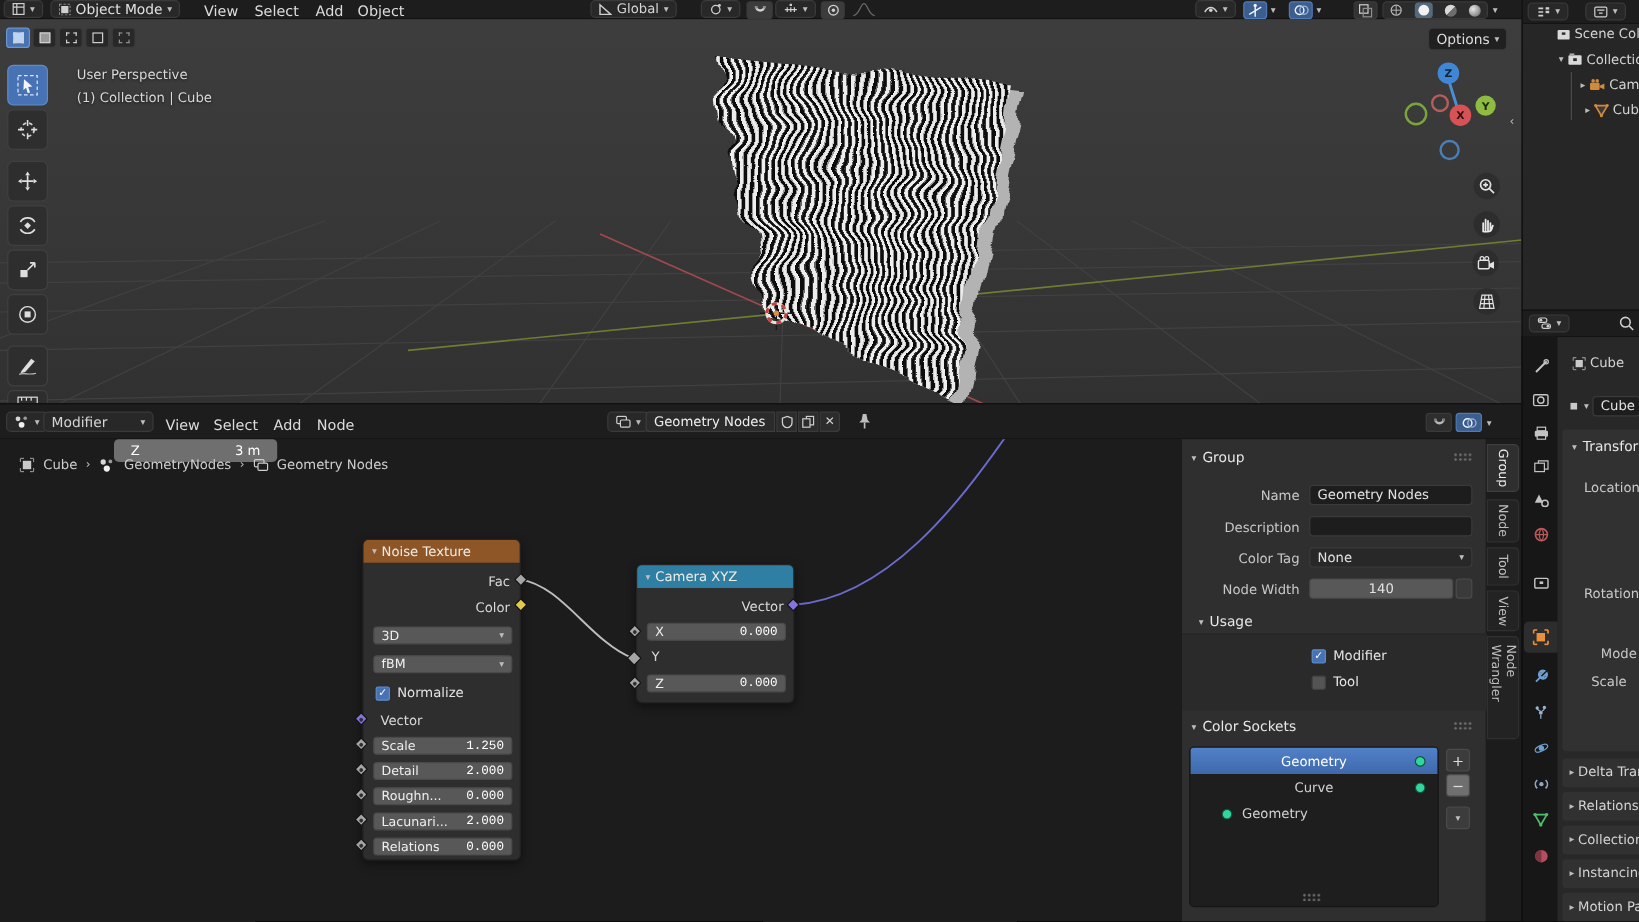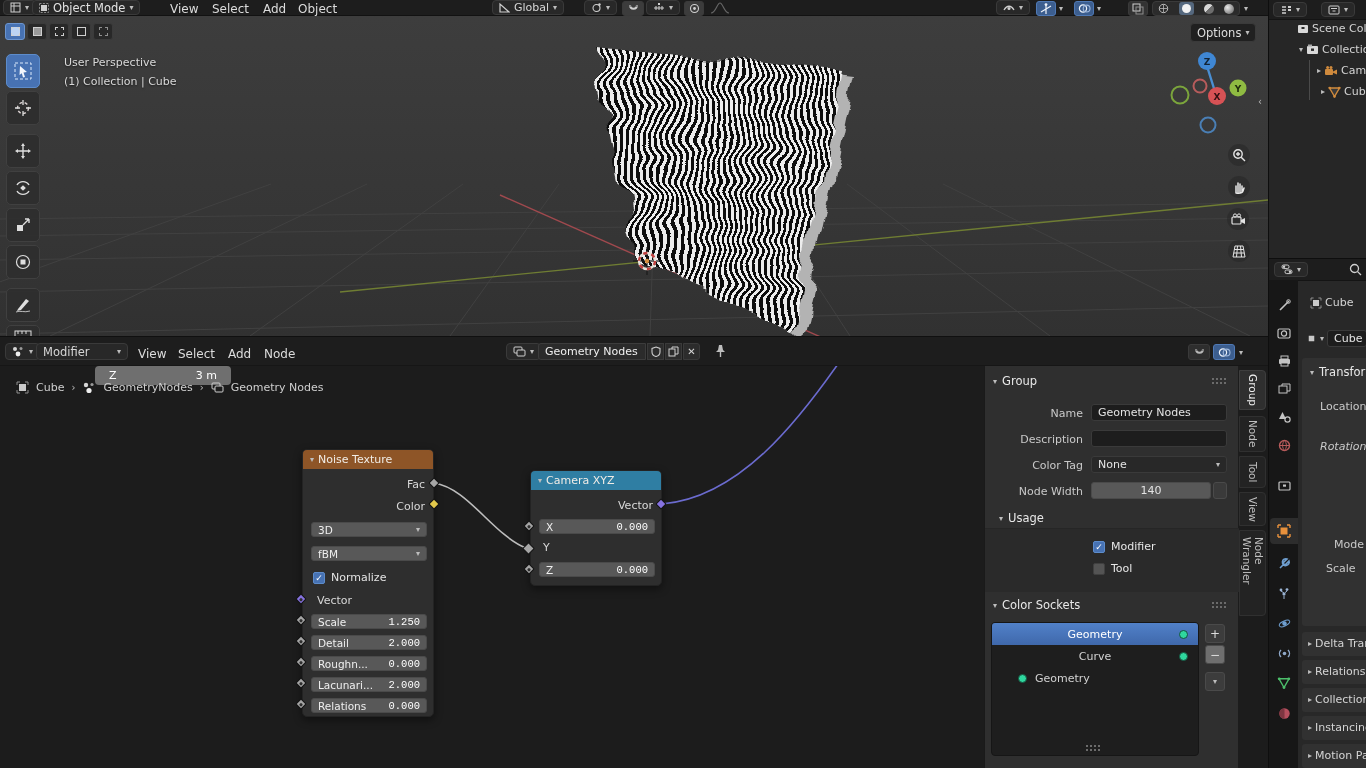--- a/index.html
+++ b/index.html
@@ -61,21 +61,21 @@
 <div id="root">
 
   <div class="a" style="left:0;top:0;width:1268px;height:16px;background:#1d1d1d;border-bottom:1px solid #121212;"></div>
   <div class="a pill" style="left:3px;top:0;height:15px;">
     <svg width="11" height="11" viewBox="0 0 11 11">
         <rect x="1" y="1" width="9" height="9" fill="none" stroke="#cfcfcf" stroke-width="1"></rect>
         <path d="M1 4 L10 4 M4 1 L4 10" stroke="#cfcfcf" stroke-width="1"></path>
       </svg>
     <span class="chev">▾</span>
   </div>
-  <div class="a pill" style="left:32px;top:0;height:15px;">
+  <div class="a pill" style="left:42px;top:0;height:15px;">
     <svg width="10" height="10" viewBox="0 0 10 10">
         <rect x="2" y="2" width="6" height="6" fill="#cfcfcf"></rect>
         <rect x="0.5" y="0.5" width="9" height="9" fill="none" stroke="#8b8b8b" stroke-dasharray="2 1.4" stroke-width="1"></rect>
       </svg>
     <span style="font-size:11.5px;color:#e2e2e2;">Object Mode</span>
     <span class="chev">▾</span>
   </div>
   <span class="a menu" style="left:164px;top:0;">View</span>
   <span class="a menu" style="left:206px;top:0;">Select</span>
   <span class="a menu" style="left:257px;top:0;">Add</span>
@@ -752,21 +752,21 @@
     <div class="pfield" style="position:static;width:40px;height:17px;">
         <span>Cube</span>
       </div>
   </div>
   <div class="pblock" style="top:358px;height:268px;"></div>
   <div class="a phead" style="left:1310px;top:365px;white-space:nowrap;">
     <span class="chev">▾</span>
       <span>Transform</span>
   </div>
   <span class="a" style="left:1320px;top:400px;font-size:11px;color:#c9c9c9;white-space:nowrap;">Location</span>
-  <span class="a" style="left:1320px;top:440px;font-size:11px;color:#c9c9c9;white-space:nowrap;font-style:italic;">Rotation</span>
+  <span class="a" style="left:1320px;top:488px;font-size:11px;color:#c9c9c9;white-space:nowrap;">Rotation</span>
   <span class="a" style="left:1334px;top:538px;font-size:11px;color:#c9c9c9;white-space:nowrap;">Mode</span>
   <span class="a" style="left:1326px;top:562px;font-size:11px;color:#c9c9c9;white-space:nowrap;">Scale</span>
   <div class="pblock" style="top:632px;height:24px;"></div>
   <div class="a orow" style="left:1308px;top:637px;">
       <span class="chev" style="font-size:8px;">▸</span>
       <span>Delta Transform</span>
     </div>
   <div class="pblock" style="top:660px;height:24px;"></div>
   <div class="a orow" style="left:1308px;top:665px;">
       <span class="chev" style="font-size:8px;">▸</span>

